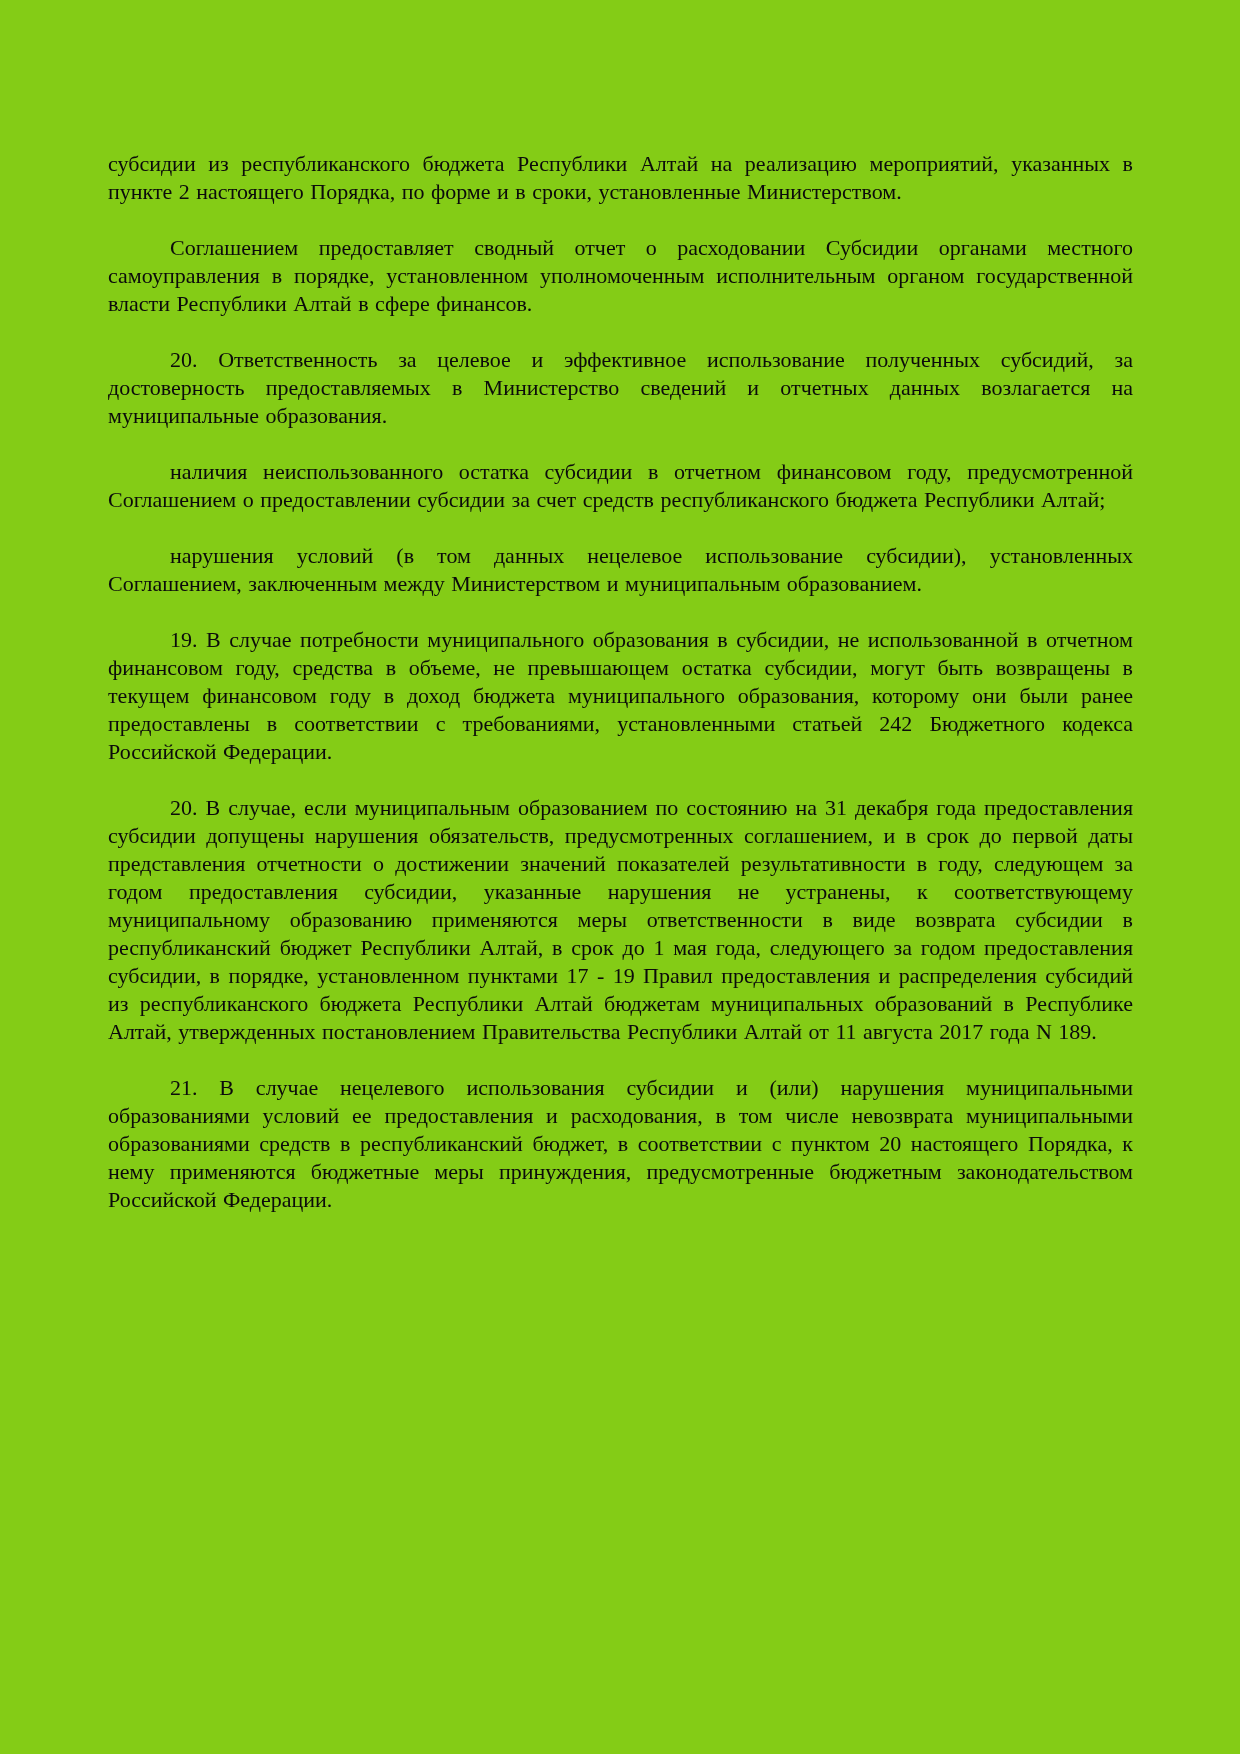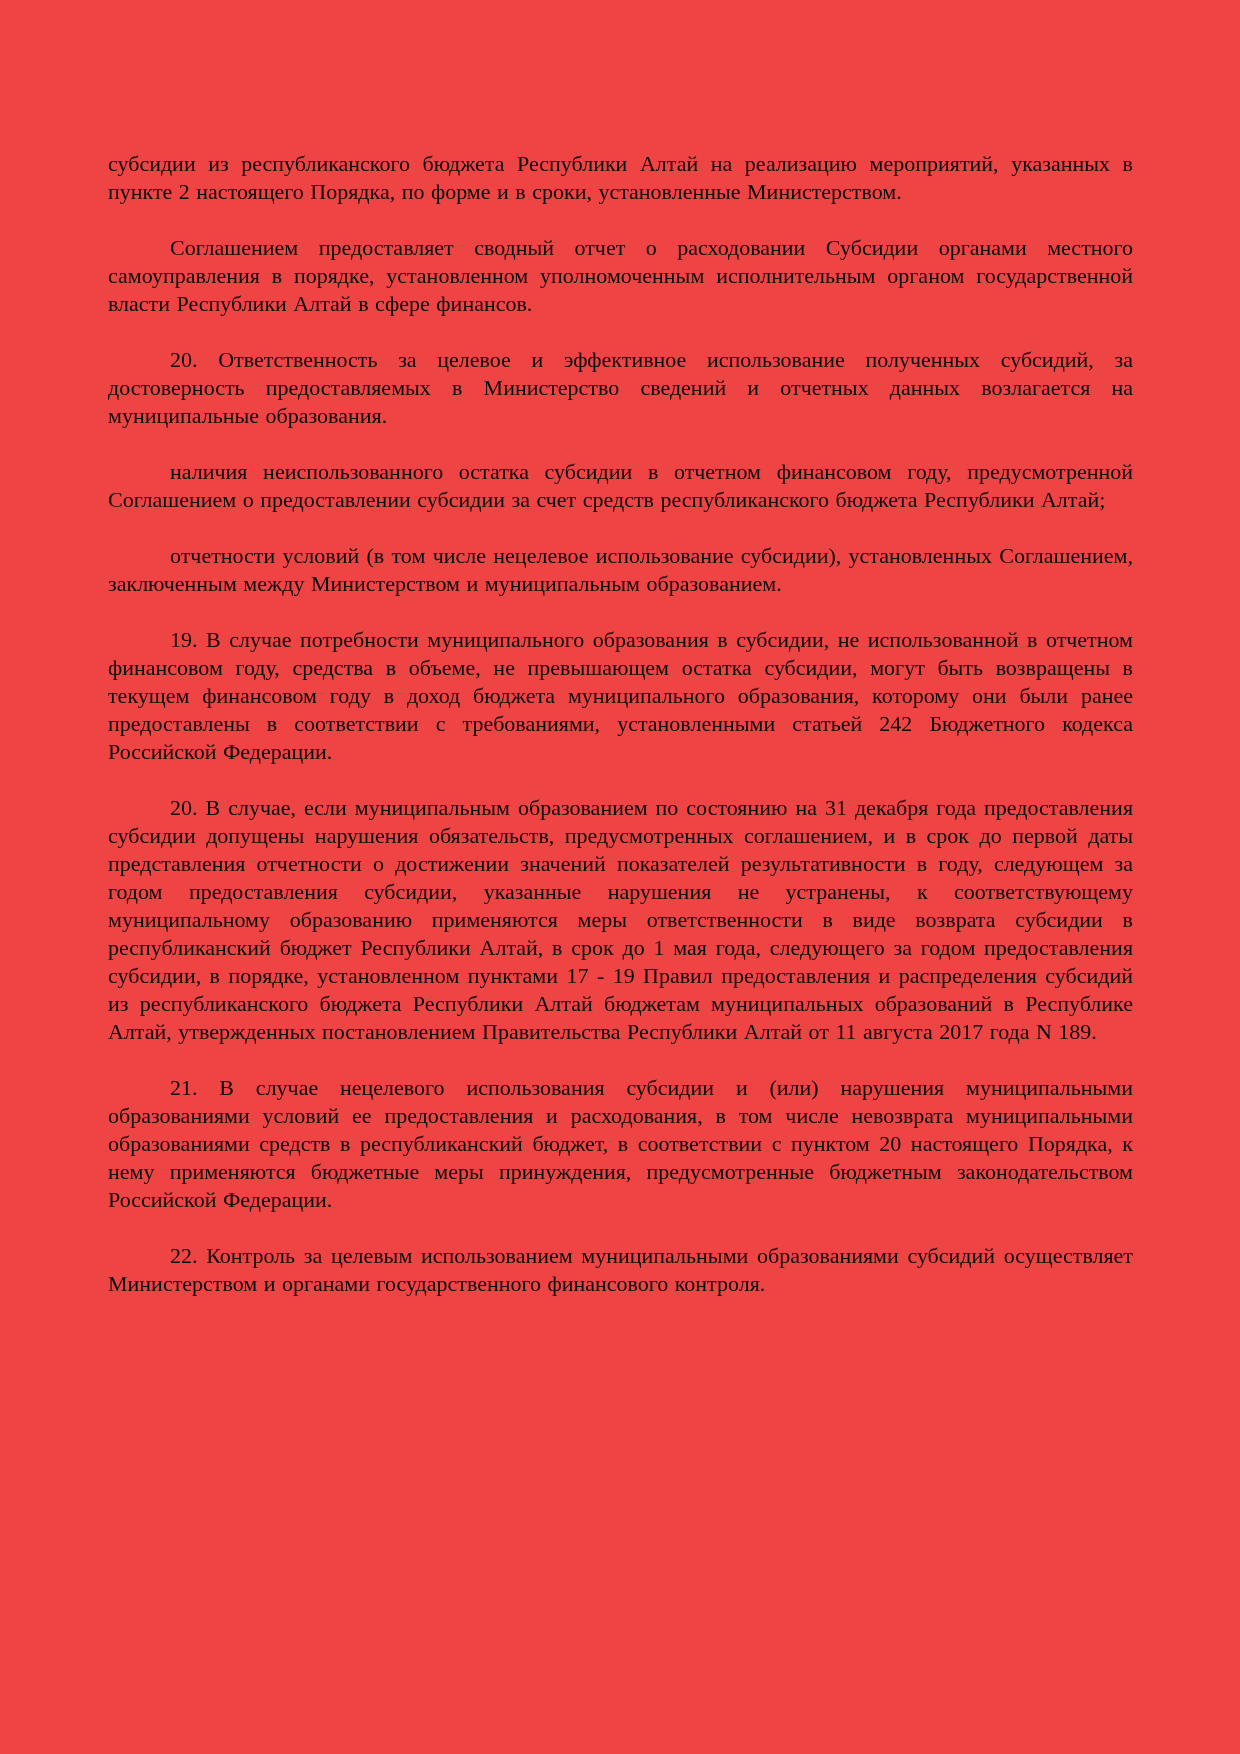--- a/index.html
+++ b/index.html
@@ -11,21 +11,21 @@
     width: 1240px;
     height: 1754px;
     overflow: hidden;
     font-family: "Liberation Serif", "DejaVu Serif", serif;
   }
   .page {
     box-sizing: border-box;
     width: 1240px;
     height: 1754px;
     padding: 150px 107px 0 108px;
-    background: #ef4444;
+    background: #84cc16;
     color: #0b0b0b;
   }
   .doc-body p {
     margin: 0 0 28px 0;
     font-size: 22px;
     line-height: 28px;
     text-align: justify;
     text-indent: 62px;
     word-spacing: 1px;
   }
@@ -35,19 +35,18 @@
 </style>
 </head>
 <body>
 
 <main class="page">
   <article class="doc-body">
     <p class="continuation">субсидии из республиканского бюджета Республики Алтай на реализацию мероприятий, указанных в пункте 2 настоящего Порядка, по форме и в сроки, установленные Министерством.</p>
     <p>Соглашением предоставляет сводный отчет о расходовании Субсидии органами местного самоуправления в порядке, установленном уполномоченным исполнительным органом государственной власти Республики Алтай в сфере финансов.</p>
     <p>20. Ответственность за целевое и эффективное использование полученных субсидий, за достоверность предоставляемых в Министерство сведений и отчетных данных возлагается на муниципальные образования.</p>
     <p>наличия неиспользованного остатка субсидии в отчетном финансовом году, предусмотренной Соглашением о предоставлении субсидии за счет средств республиканского бюджета Республики Алтай;</p>
-    <p>отчетности условий (в том числе нецелевое использование субсидии), установленных Соглашением, заключенным между Министерством и муниципальным образованием.</p>
+    <p>нарушения условий (в том данных нецелевое использование субсидии), установленных Соглашением, заключенным между Министерством и муниципальным образованием.</p>
     <p>19. В случае потребности муниципального образования в субсидии, не использованной в отчетном финансовом году, средства в объеме, не превышающем остатка субсидии, могут быть возвращены в текущем финансовом году в доход бюджета муниципального образования, которому они были ранее предоставлены в соответствии с требованиями, установленными статьей 242 Бюджетного кодекса Российской Федерации.</p>
     <p>20. В случае, если муниципальным образованием по состоянию на 31 декабря года предоставления субсидии допущены нарушения обязательств, предусмотренных соглашением, и в срок до первой даты представления отчетности о достижении значений показателей результативности в году, следующем за годом предоставления субсидии, указанные нарушения не устранены, к соответствующему муниципальному образованию применяются меры ответственности в виде возврата субсидии в республиканский бюджет Республики Алтай, в срок до 1 мая года, следующего за годом предоставления субсидии, в порядке, установленном пунктами 17 - 19 Правил предоставления и распределения субсидий из республиканского бюджета Республики Алтай бюджетам муниципальных образований в Республике Алтай, утвержденных постановлением Правительства Республики Алтай от 11 августа 2017 года N 189.</p>
     <p>21. В случае нецелевого использования субсидии и (или) нарушения муниципальными образованиями условий ее предоставления и расходования, в том числе невозврата муниципальными образованиями средств в республиканский бюджет, в соответствии с пунктом 20 настоящего Порядка, к нему применяются бюджетные меры принуждения, предусмотренные бюджетным законодательством Российской Федерации.</p>
-    <p>22. Контроль за целевым использованием муниципальными образованиями субсидий осуществляет Министерством и органами государственного финансового контроля.</p>
   </article>
 </main>
 
 </body></html>

